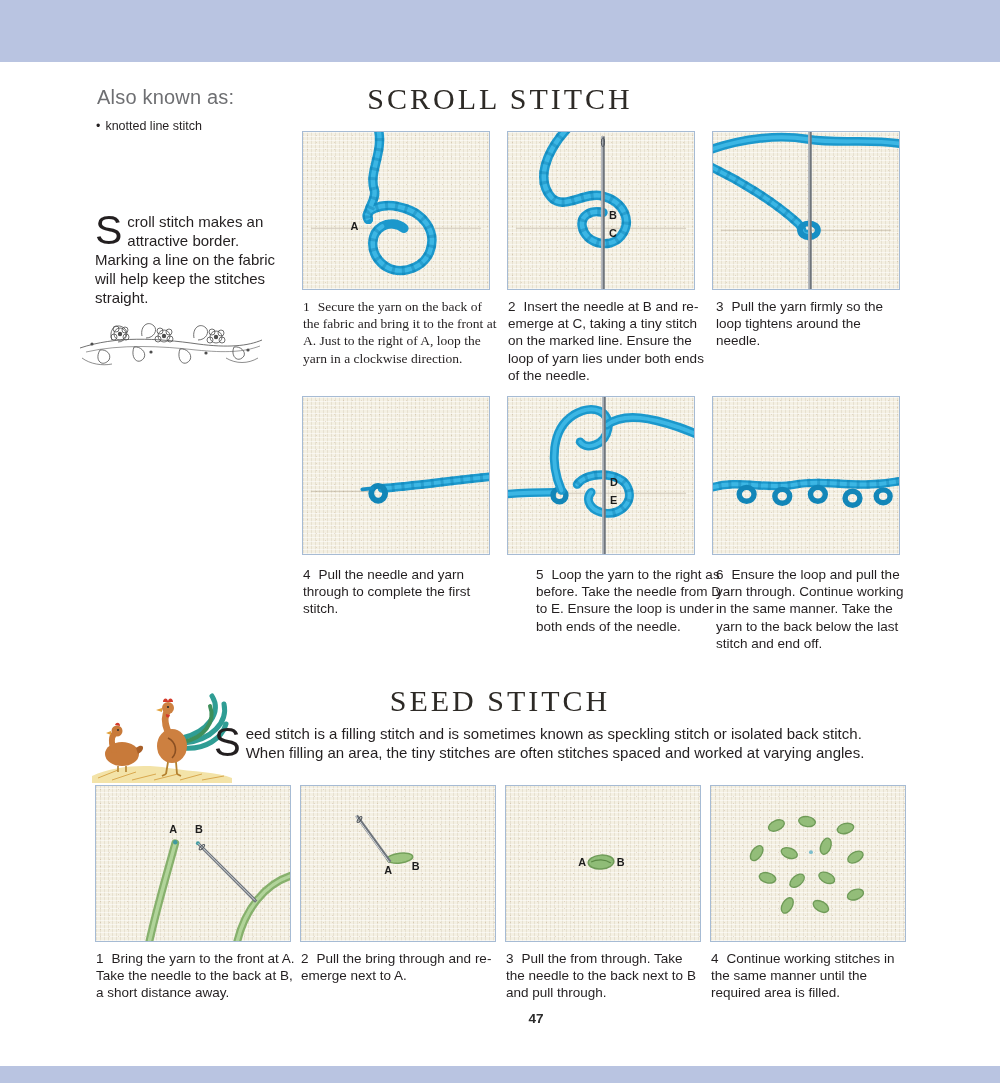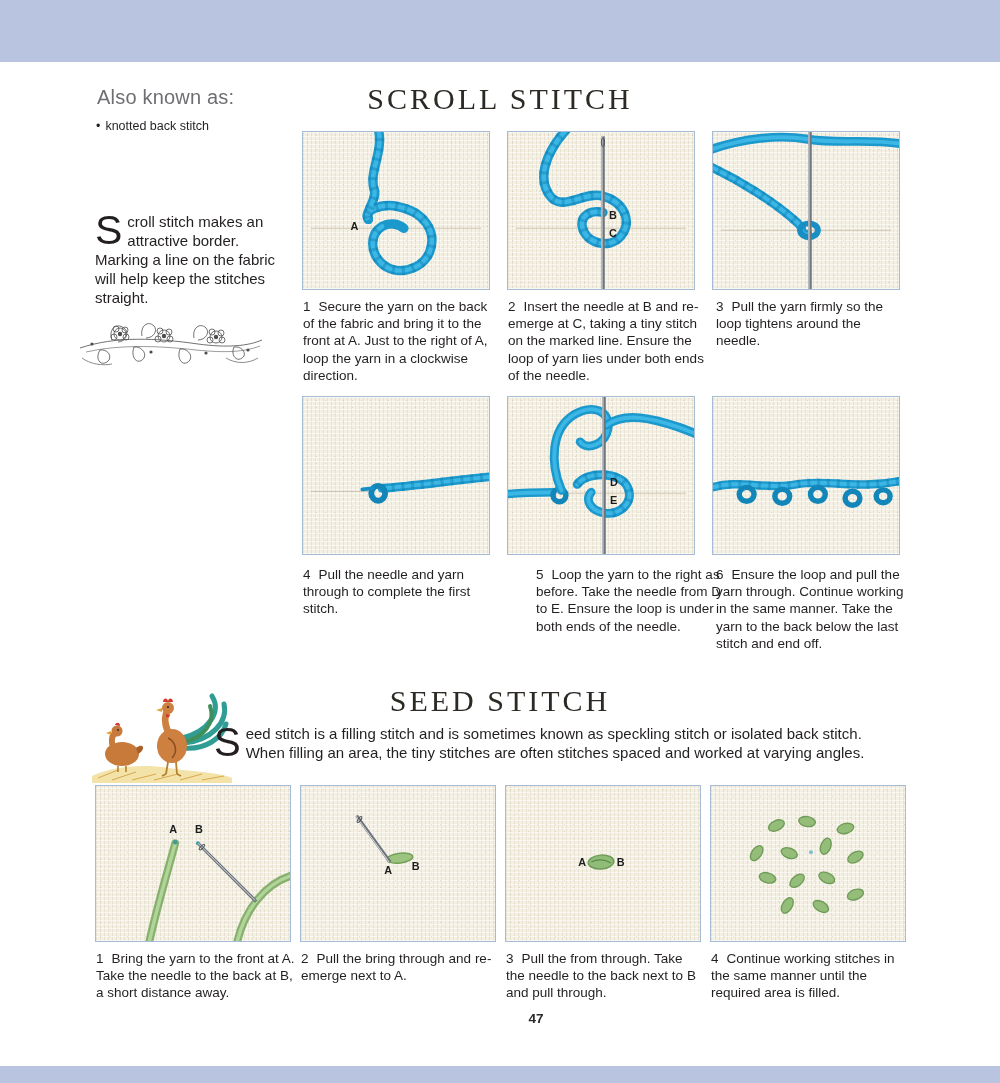--- a/index.html
+++ b/index.html
@@ -51,21 +51,21 @@
 </head>
 <body>
 
 <div class="page">
 
   <div class="banner top"></div>
   <div class="banner bottom"></div>
 
   <h2 class="aka-heading">Also known as:</h2>
   <div class="aka-item">
-    <span class="bullet">•</span><span>knotted back stitch</span>
+    <span class="bullet">•</span><span>knotted line stitch</span>
   </div>
 
   <p class="intro"><span class="dropcap">S</span><span>croll stitch makes an attractive border. Marking a line on the fabric will help keep the stitches straight.</span></p>
 
   <div class="deco-floral">
     <svg width="190" height="74" viewBox="0 0 190 74" fill="none" stroke="#4d4d4d" stroke-width="0.8">
       <path d="M4,42 C40,30 80,32 122,38 C152,42 172,40 186,34"></path>
       <path d="M10,46 C44,38 86,40 120,44 C150,47 168,46 184,40" opacity=".7"></path>
       <path d="M24,44 C18,54 26,62 33,54 C36,48 30,43 24,44"></path>
       <path d="M58,41 C54,52 62,60 68,52 C71,46 64,40 58,41"></path>
@@ -134,21 +134,21 @@
       <path d="M-4,18 C30,6 66,2 96,7 C128,12 160,6 192,12" stroke="#3cb6e4" stroke-width="4" fill="none"></path>
       <path d="M-4,34 C26,48 62,70 86,92 C92,97 88,104 96,103" stroke="#1b98cc" stroke-width="9" fill="none" stroke-linecap="round"></path>
       <path d="M-4,34 C26,48 62,70 86,92 C92,97 88,104 96,103" stroke="#3cb6e4" stroke-width="4" fill="none" stroke-linecap="round"></path>
       <path d="M-4,34 C26,48 62,70 86,92" stroke="#0d7cae" stroke-width="9" fill="none" stroke-dasharray="3 7" opacity=".4"></path>
       <ellipse cx="97" cy="99" rx="9" ry="7" fill="none" stroke="#178fc4" stroke-width="6"></ellipse>
       <line x1="98" y1="-4" x2="98" y2="162" stroke="#6f757c" stroke-width="3.6"></line>
       <line x1="97" y1="-4" x2="97" y2="162" stroke="#d9dde2" stroke-width="1.1"></line>
     </svg>
   </div>
 
-  <p class="cap" style="left:303px;top:298px;width:198px;"><span class="num">1</span><span>Secure the yarn on the back of the fabric and bring it to the front at A. Just to the right of A, loop the yarn in a clockwise direction.</span></p>
+  <p class="cap" style="left:303px;top:298px;width:198px;font-family:Liberation Serif, serif;"><span class="num">1</span><span>Secure the yarn on the back of the fabric and bring it to the front at A. Just to the right of A, loop the yarn in a clockwise direction.</span></p>
   <p class="cap" style="left:508px;top:298px;width:200px;"><span class="num">2</span><span>Insert the needle at B and re-emerge at C, taking a tiny stitch on the marked line. Ensure the loop of yarn lies under both ends of the needle.</span></p>
   <p class="cap" style="left:716px;top:298px;width:190px;"><span class="num">3</span><span>Pull the yarn firmly so the loop tightens around the needle.</span></p>
 
   <div class="photo" style="left:302px;top:396px;width:188px;height:159px;">
     <svg viewBox="0 0 188 158">
       <line x1="8" y1="95" x2="70" y2="95" stroke="#a3947c" stroke-width="1" opacity=".45"></line>
       <path d="M192,80 C150,84 110,90 80,92" stroke="#1b98cc" stroke-width="9" fill="none" stroke-linecap="round"></path>
       <path d="M192,80 C150,84 110,90 80,92" stroke="#3cb6e4" stroke-width="4" fill="none" stroke-linecap="round"></path>
       <path d="M192,80 C150,84 110,90 80,92" stroke="#0d7cae" stroke-width="9" fill="none" stroke-dasharray="3 7" opacity=".4"></path>
       <ellipse cx="76" cy="97" rx="7" ry="7.5" fill="none" stroke="#1286b8" stroke-width="6"></ellipse>

